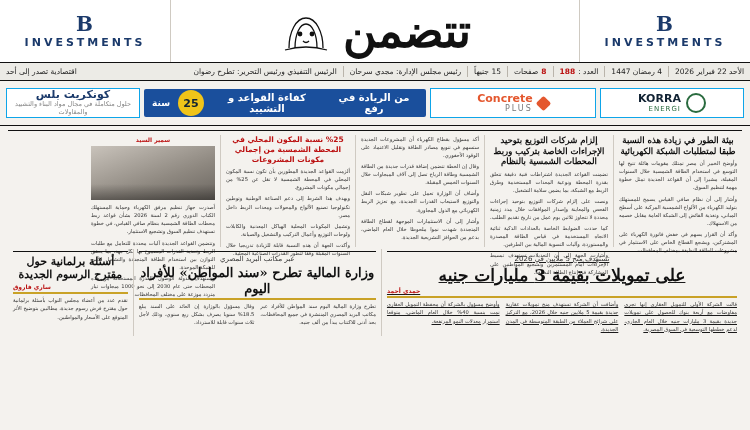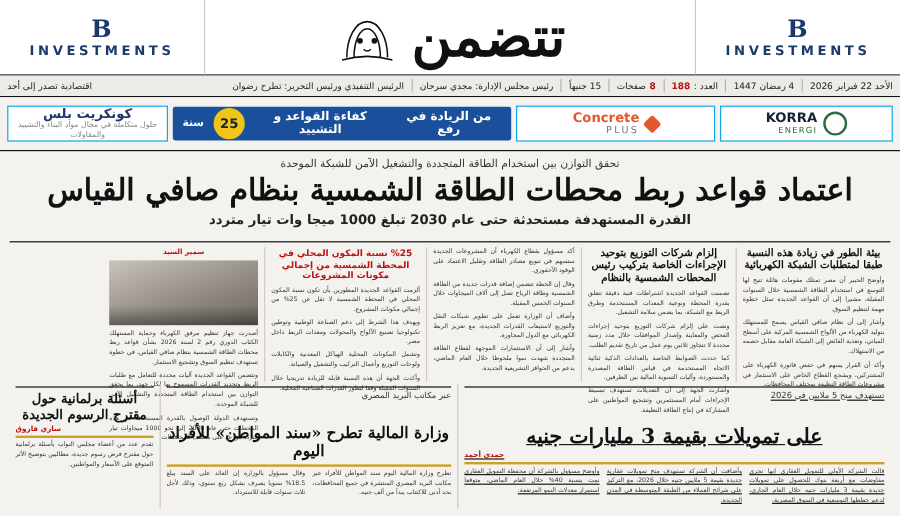--- a/index.html
+++ b/index.html
@@ -120,21 +120,21 @@
   .c2{width:118px;}
   .c3{width:118px;}
   .c4{width:124px;}
   .c5{width:124px;}
 
   
   .bottom{display:flex;padding:2px 8px 0;gap:0;}
   .bz{padding:0 5px;border-inline-start:1px solid #cfcac2;}
   .bz:first-child{border-inline-start:none;text-decoration:underline;}
   .hr-dark{height:1px;background:#111;margin:2px 0 3px;}
-  .b-kicker{font-size:7px;color:#333;margin-bottom:20px;}
+  .b-kicker{font-size:7px;color:#333;text-align:center;margin-bottom:2px;}
   .b-head{
     font-family:"DejaVu Serif","Liberation Serif",serif;
     font-size:17px;font-weight:bold;line-height:1.2;text-align:center;color:#111;margin:0 0 2px;
   }
   .b-head.sm{font-size:13px;}
   .b-head.xs{font-size:11px;}
   .b-byline{font-size:6px;color:#b11;font-weight:bold;text-align:left;margin:2px 0;}
   .b-body{font-size:5.2px;line-height:1.55;color:#333;text-align:justify;}
   .b-body p{margin:0 0 3px;}
   .mini-cols{display:flex;gap:6px;}
@@ -221,38 +221,33 @@
       <div class="badge25">25</div>
       <div class="b-sub">سنة</div>
     </div>
 
     <div class="ad-box ad-ar">
       <b>كونكريت بلس</b>
       <span>حلول متكاملة في مجال مواد البناء والتشييد والمقاولات</span>
     </div>
   </div>
 
-  <div class="lead">
-    <div class="kicker">تحقق التوازن بين استخدام الطاقة المتجددة والتشغيل الآمن للشبكة الموحدة</div>
-    <h1 class="headline">اعتماد قواعد ربط محطات الطاقة الشمسية بنظام صافي القياس</h1>
-    <div class="subhead">القدرة المستهدفة مستحدثة حتى عام 2030 تبلغ 1000 ميجا وات تيار متردد</div>
-  </div>
   <div class="rule"></div>
 
   <div class="cols">
 
     <div class="col c1">
       <div class="subhd">بيئة الطور في زيادة هذه النسبة طبقا لمتطلبات الشبكة الكهربائية</div>
       <p>وأوضح الخبير أن مصر تمتلك مقومات هائلة تتيح لها التوسع في استخدام الطاقة الشمسية خلال السنوات المقبلة، مشيرا إلى أن القواعد الجديدة تمثل خطوة مهمة لتنظيم السوق.</p>
       <p>وأشار إلى أن نظام صافي القياس يسمح للمستهلك بتوليد الكهرباء من الألواح الشمسية المركبة على أسطح المباني، وتغذية الفائض إلى الشبكة العامة مقابل خصمه من الاستهلاك.</p>
       <p>وأكد أن القرار يسهم في خفض فاتورة الكهرباء على المشتركين، ويشجع القطاع الخاص على الاستثمار في مشروعات الطاقة النظيفة بمختلف المحافظات.</p>
     </div>
 
     <div class="col c2">
-      <div class="subhd">إلزام شركات التوزيع بتوحيد الإجراءات الخاصة بتركيب رئيس المحطات الشمسية بالنظام</div>
+      <div class="subhd">إلزام شركات التوزيع بتوحيد الإجراءات الخاصة بتركيب وربط المحطات الشمسية بالنظام</div>
       <p>تضمنت القواعد الجديدة اشتراطات فنية دقيقة تتعلق بقدرة المحطة ونوعية المعدات المستخدمة وطرق الربط مع الشبكة، بما يضمن سلامة التشغيل.</p>
       <p>ونصت على إلزام شركات التوزيع بتوحيد إجراءات الفحص والمعاينة وإصدار الموافقات خلال مدد زمنية محددة لا تتجاوز ثلاثين يوم عمل من تاريخ تقديم الطلب.</p>
       <p>كما حددت الضوابط الخاصة بالعدادات الذكية ثنائية الاتجاه المستخدمة في قياس الطاقة المصدرة والمستوردة، وآليات التسوية المالية بين الطرفين.</p>
       <p>وأشارت الجهة إلى أن التعديلات تستهدف تبسيط الإجراءات أمام المستثمرين وتشجيع المواطنين على المشاركة في إنتاج الطاقة النظيفة.</p>
     </div>
 
     <div class="col c3">
       <p>أكد مسؤول بقطاع الكهرباء أن المشروعات الجديدة ستسهم في تنويع مصادر الطاقة وتقليل الاعتماد على الوقود الأحفوري.</p>
       <p>وقال إن الخطة تتضمن إضافة قدرات جديدة من الطاقة الشمسية وطاقة الرياح تصل إلى آلاف الميجاوات خلال السنوات الخمس المقبلة.</p>
       <p>وأضاف أن الوزارة تعمل على تطوير شبكات النقل والتوزيع لاستيعاب القدرات الجديدة، مع تعزيز الربط الكهربائي مع الدول المجاورة.</p>

